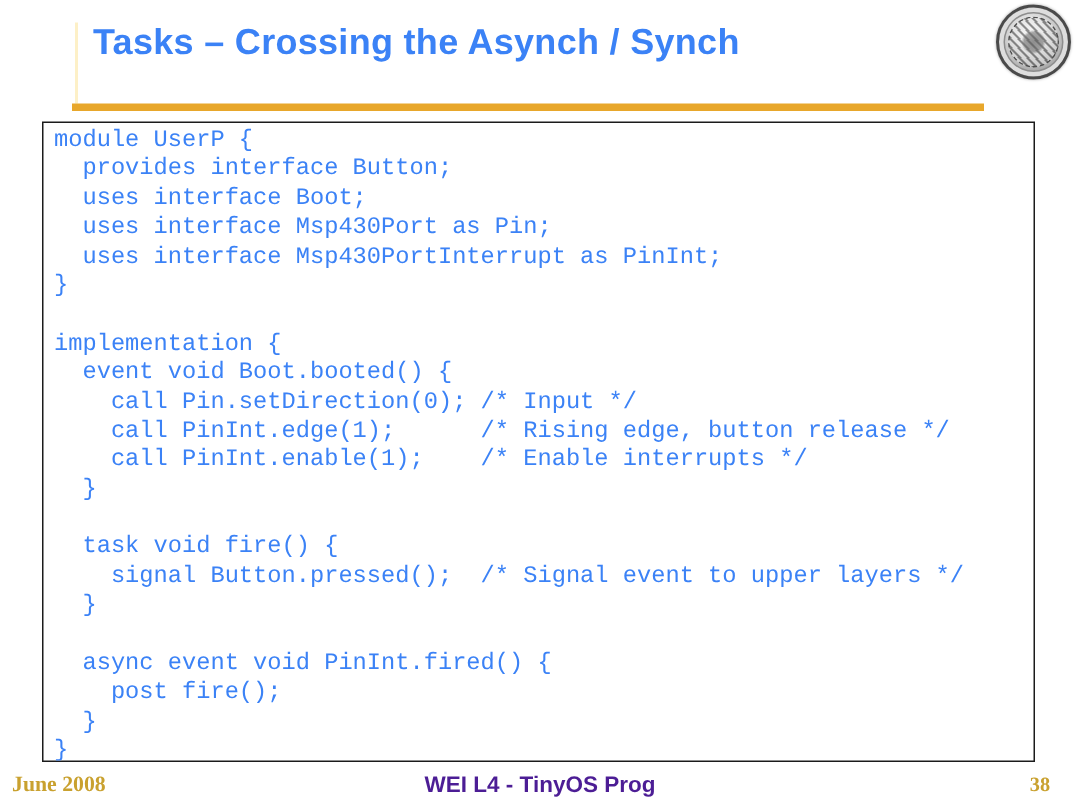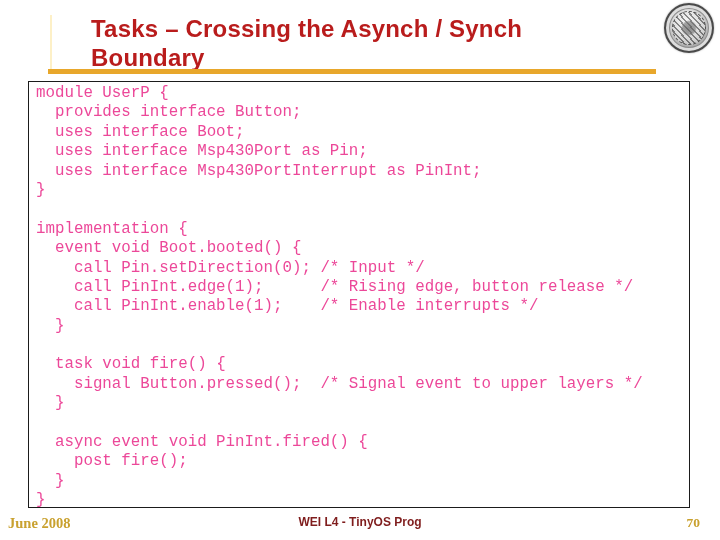--- a/index.html
+++ b/index.html
@@ -13,24 +13,23 @@
   .slide { position: absolute; inset: 0; background: #fff; }
 
   
   .title-accent {
     position: absolute; left: 50px; top: 15px; width: 2px; height: 54px;
     background: rgba(250, 222, 130, 0.45);
   }
 
   .title {
     position: absolute; left: 62px; top: 14px; width: 560px;
-    color: #b91c1c;
+    color: #3b82f6;
     font-size: 24px; line-height: 29px; font-weight: bold;
     letter-spacing: 0.2px;
-    margin-left: 29px;
   }
   .title-rule {
     position: absolute; left: 48px; top: 69px; width: 608px; height: 5px;
     background: #E8A72B;
   }
 
   .seal {
     position: absolute; left: 664px; top: 3px; width: 46px; height: 46px;
     border-radius: 50%;
     background: radial-gradient(circle at 45% 38%, #ffffff 0%, #e3e3e3 28%, #bcbcbc 55%, #8d8d8d 78%, #6e6e6e 100%);
@@ -53,65 +52,64 @@
     position: absolute; left: 28px; top: 81px; width: 662px; height: 427px;
     background: #ffffff;
     border: 1.5px solid #1b1b1b;
     box-sizing: border-box;
     overflow: hidden;
   }
   .code-box pre {
     margin: 0; padding: 2px 0 0 7px;
     font-family: "Liberation Mono", monospace;
     font-size: 15.8px; line-height: 19.4px;
-    color: #ec4899;
+    color: #3b82f6;
   }
   .code-line { white-space: pre; height: 19.4px; }
   .code-line b { font-weight: normal; }
 
   .footer { position: absolute; left: 0; top: 513px; width: 712px; height: 24px; }
   .footer-date {
     position: absolute; left: 8px; top: 2px;
     font-family: "Liberation Serif", serif;
     font-weight: bold; font-size: 14.5px; color: #C9A12F;
   }
   .footer-center {
     position: absolute; left: 0; top: 2px; width: 720px;
     text-align: center;
     font-family: "Liberation Sans", sans-serif;
-    font-weight: bold; font-size: 12px; color: #7f1d1d;
+    font-weight: bold; font-size: 15px; color: #4c1d95;
   }
   .footer-page {
     position: absolute; right: 12px; top: 2px;
     font-family: "Liberation Serif", serif;
     font-weight: bold; font-size: 13.5px; color: #C9A12F;
   }
 </style>
 </head>
 <body>
 
 <div class="slide">
 
   <div class="title-accent"></div>
 
   <div class="title">
     <div>Tasks – Crossing the Asynch / Synch</div>
-    <div>Boundary</div>
   </div>
 
   <div class="title-rule"></div>
 
   <div class="seal">
     <div class="hatch"></div>
     <div class="core"></div>
   </div>
 
   <div class="code-box">
     <pre id="code-pre"><div class="code-line">module UserP {</div><div class="code-line">  provides interface Button;</div><div class="code-line">  uses interface Boot;</div><div class="code-line">  uses interface Msp430Port as Pin;</div><div class="code-line">  uses interface Msp430PortInterrupt as PinInt;</div><div class="code-line">}</div><div class="code-line"></div><div class="code-line">implementation {</div><div class="code-line">  event void Boot.booted() {</div><div class="code-line">    call Pin.setDirection(0); /* Input */</div><div class="code-line">    call PinInt.edge(1);      /* Rising edge, button release */</div><div class="code-line">    call PinInt.enable(1);    /* Enable interrupts */</div><div class="code-line">  }</div><div class="code-line"></div><div class="code-line">  <b>task void fire()</b> {</div><div class="code-line">    signal Button.pressed();  /* Signal event to upper layers */</div><div class="code-line">  }</div><div class="code-line"></div><div class="code-line">  async event void PinInt.fired() {</div><div class="code-line">    <b>post fire()</b>;</div><div class="code-line">  }</div><div class="code-line">}</div></pre>
   </div>
 
   <div class="footer">
     <span class="footer-date">June 2008</span>
     <div class="footer-center">WEI L4 - TinyOS Prog</div>
-    <span class="footer-page">70</span>
+    <span class="footer-page">38</span>
   </div>
 
 </div>
 
 </body></html>

